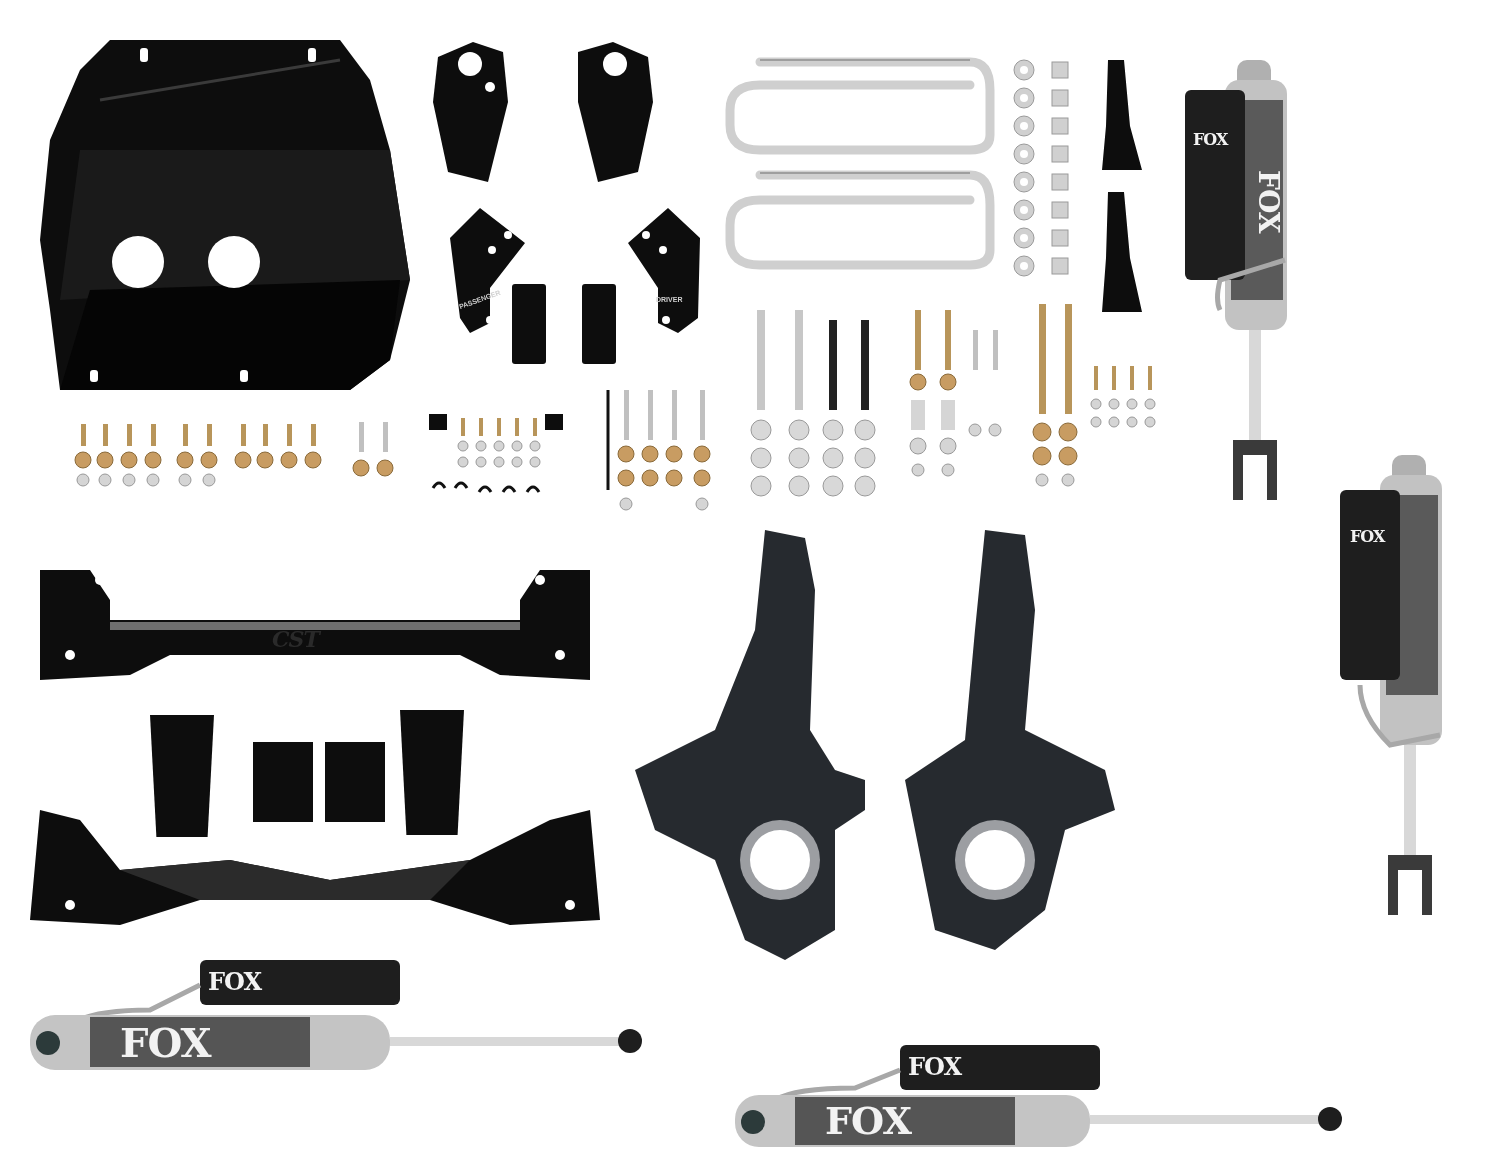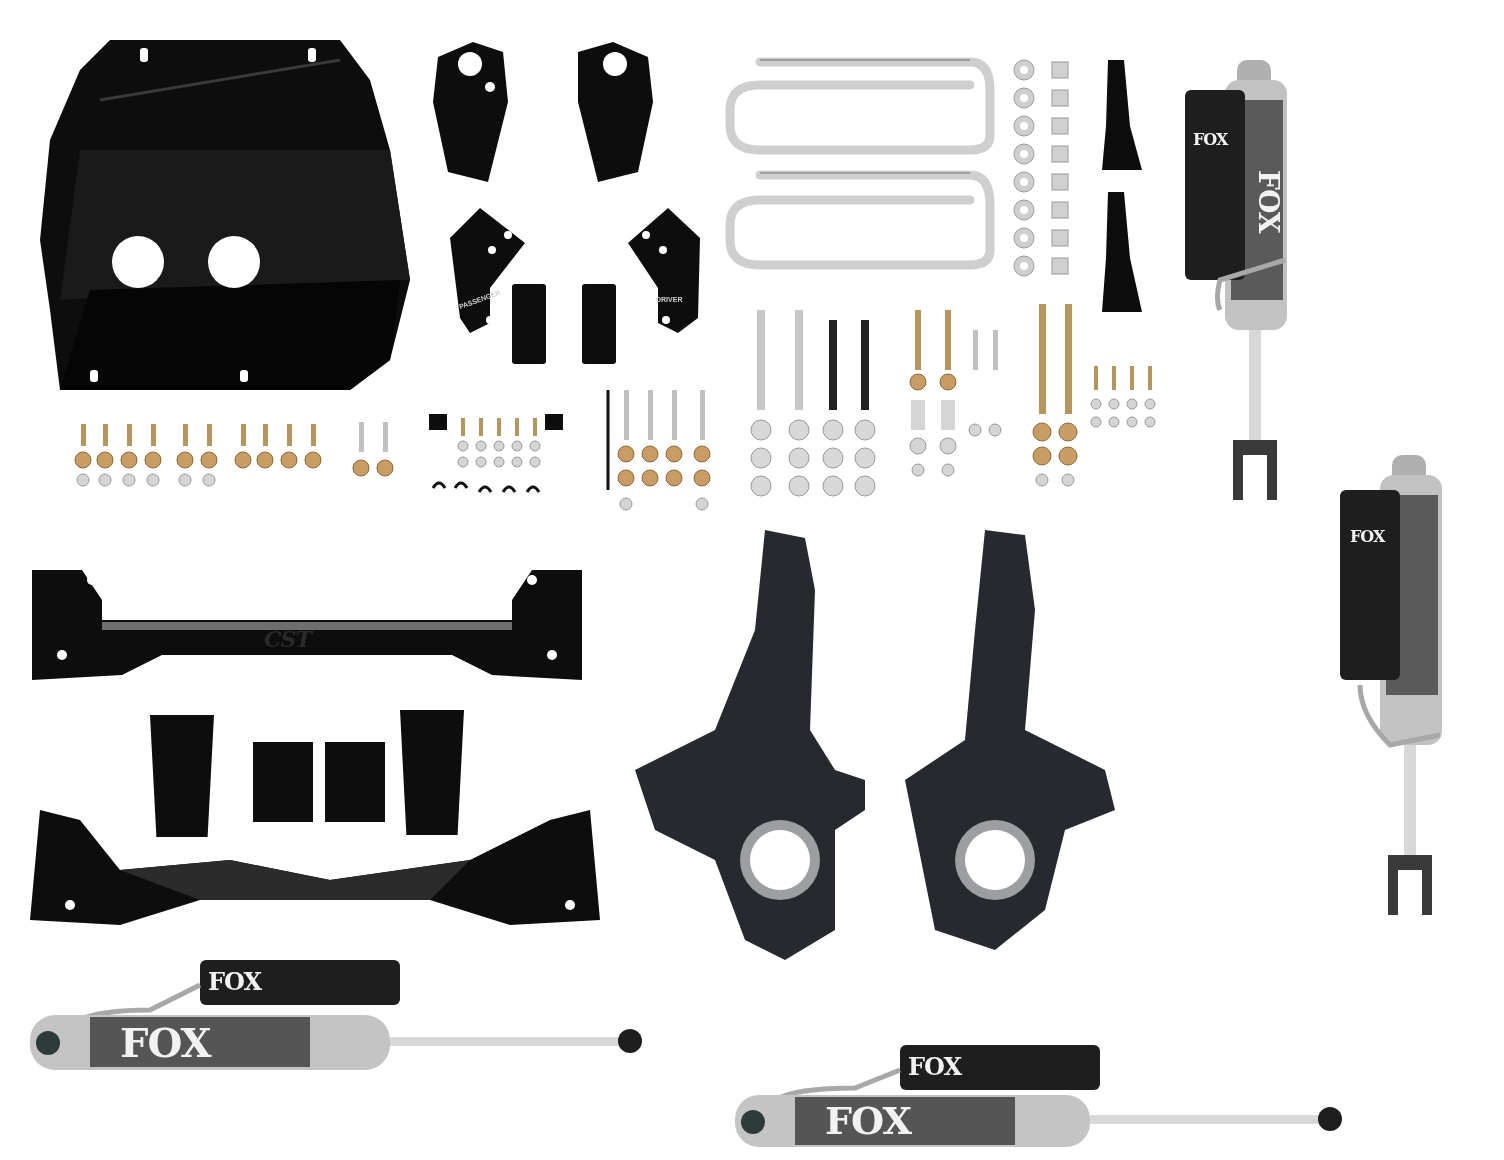--- a/index.html
+++ b/index.html
@@ -287,21 +287,21 @@
         <circle cx="44" cy="42" r="5"></circle>
         <circle cx="62" cy="42" r="5"></circle>
         <circle cx="8" cy="60" r="5"></circle>
         <circle cx="26" cy="60" r="5"></circle>
         <circle cx="44" cy="60" r="5"></circle>
         <circle cx="62" cy="60" r="5"></circle>
       </g>
   </svg>
 </div>
 
-<div class="part" style="left:32px;top:560px;width:478px;height:130px;">
+<div class="part" style="left:40px;top:560px;width:478px;height:130px;">
   <svg width="550" height="130" viewBox="0 0 550 130">
     <path d="M0 10 L50 10 L70 40 L70 60 L480 60 L480 40 L500 10 L550 10 L550 120 L460 115 L420 95 L130 95 L90 115 L0 120 Z" fill="#0d0d0d"></path>
     <rect x="70" y="62" width="410" height="8" fill="#6e6e6e"></rect>
     <circle cx="30" cy="95" r="5" fill="#fff"></circle>
       <circle cx="520" cy="95" r="5" fill="#fff"></circle>
     <circle cx="60" cy="20" r="5" fill="#fff"></circle>
       <circle cx="500" cy="20" r="5" fill="#fff"></circle>
   </svg>
   <span class="logo" style="left:232px;top:66px;font-size:22px;color:#2a2a2a;font-style:italic;">CST</span>
 </div>

